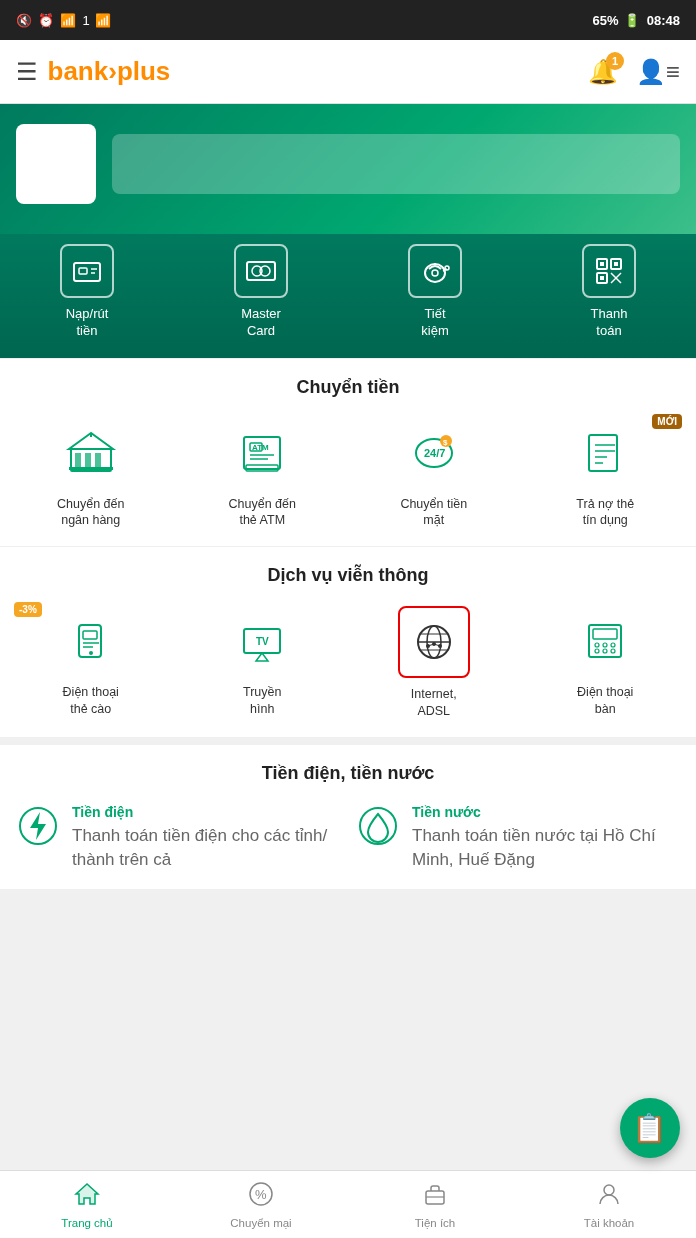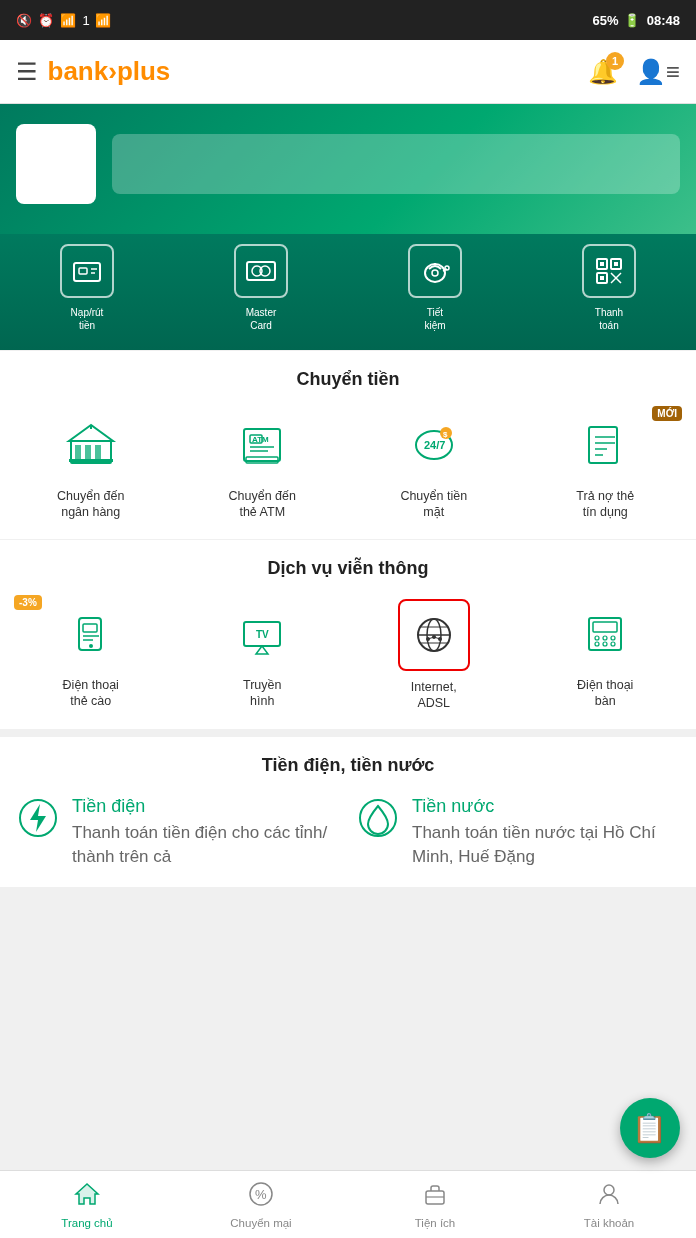--- a/index.html
+++ b/index.html
@@ -111,21 +111,21 @@
       width: 54px;
       height: 54px;
       border: 2px solid rgba(255,255,255,0.7);
       border-radius: 8px;
       display: flex;
       align-items: center;
       justify-content: center;
       font-size: 26px;
     }
     .quick-action-label {
-      font-size: 10px;
+      font-size: 13px;
       text-align: center;
       line-height: 1.3;
       font-weight: 500;
     }
 
     
     .section {
       background: #fff;
       margin-top: 1px;
       padding: 18px 10px;
@@ -214,23 +214,23 @@
       width: 44px;
       height: 44px;
       display: flex;
       align-items: center;
       justify-content: center;
       font-size: 26px;
       color: #00a870;
       flex-shrink: 0;
     }
     .utility-text h4 {
-      font-size: 18px;
+      font-size: 14px;
       color: #00a870;
-      font-weight: normal;
+      font-weight: bold;
       margin-bottom: 4px;
     }
     .utility-text p {
       font-size: 17px;
       color: #666;
       line-height: 1.4;
     }
 
     
     .fab {

